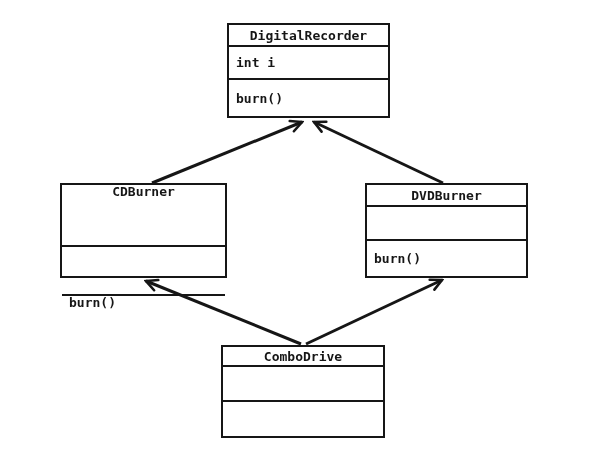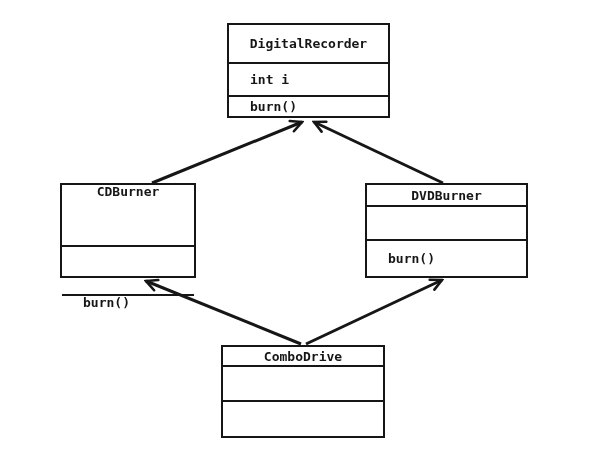--- a/index.html
+++ b/index.html
@@ -16,28 +16,28 @@
   .class-box{
     position:absolute;
     background:#ffffff;
     border:2px solid #161616;
     box-sizing:border-box;
     display:flex;
     flex-direction:column;
   }
   .sec{box-sizing:border-box;font-size:13px;line-height:1;}
   .sec.hdr{display:flex;align-items:center;justify-content:center;letter-spacing:0;}
-  .sec.body{border-top:2px solid #161616;display:flex;align-items:center;padding-left:21px;}
+  .sec.body{border-top:2px solid #161616;display:flex;align-items:center;padding-left:7px;}
   
   #box-digitalrecorder{left:227px;top:23px;width:163px;height:95px;}
-  #box-digitalrecorder .hdr{height:37px;}
+  #box-digitalrecorder .hdr{height:20px;}
   #box-digitalrecorder .attrs{height:33px;}
   #box-digitalrecorder .methods{flex:1;}
   
-  #box-cdburner{left:60px;top:183px;width:136px;height:95px;gap:47px;}
+  #box-cdburner{left:60px;top:183px;width:167px;height:95px;gap:47px;}
   #box-cdburner .hdr{height:20px;}
   #box-cdburner .attrs{height:34px;}
   #box-cdburner .methods{flex:1;}
   
   #box-dvdburner{left:365px;top:183px;width:163px;height:95px;}
   #box-dvdburner .hdr{height:20px;}
   #box-dvdburner .attrs{height:34px;}
   #box-dvdburner .methods{flex:1;}
   
   #box-combodrive{left:221px;top:345px;width:164px;height:93px;text-align:center;}

